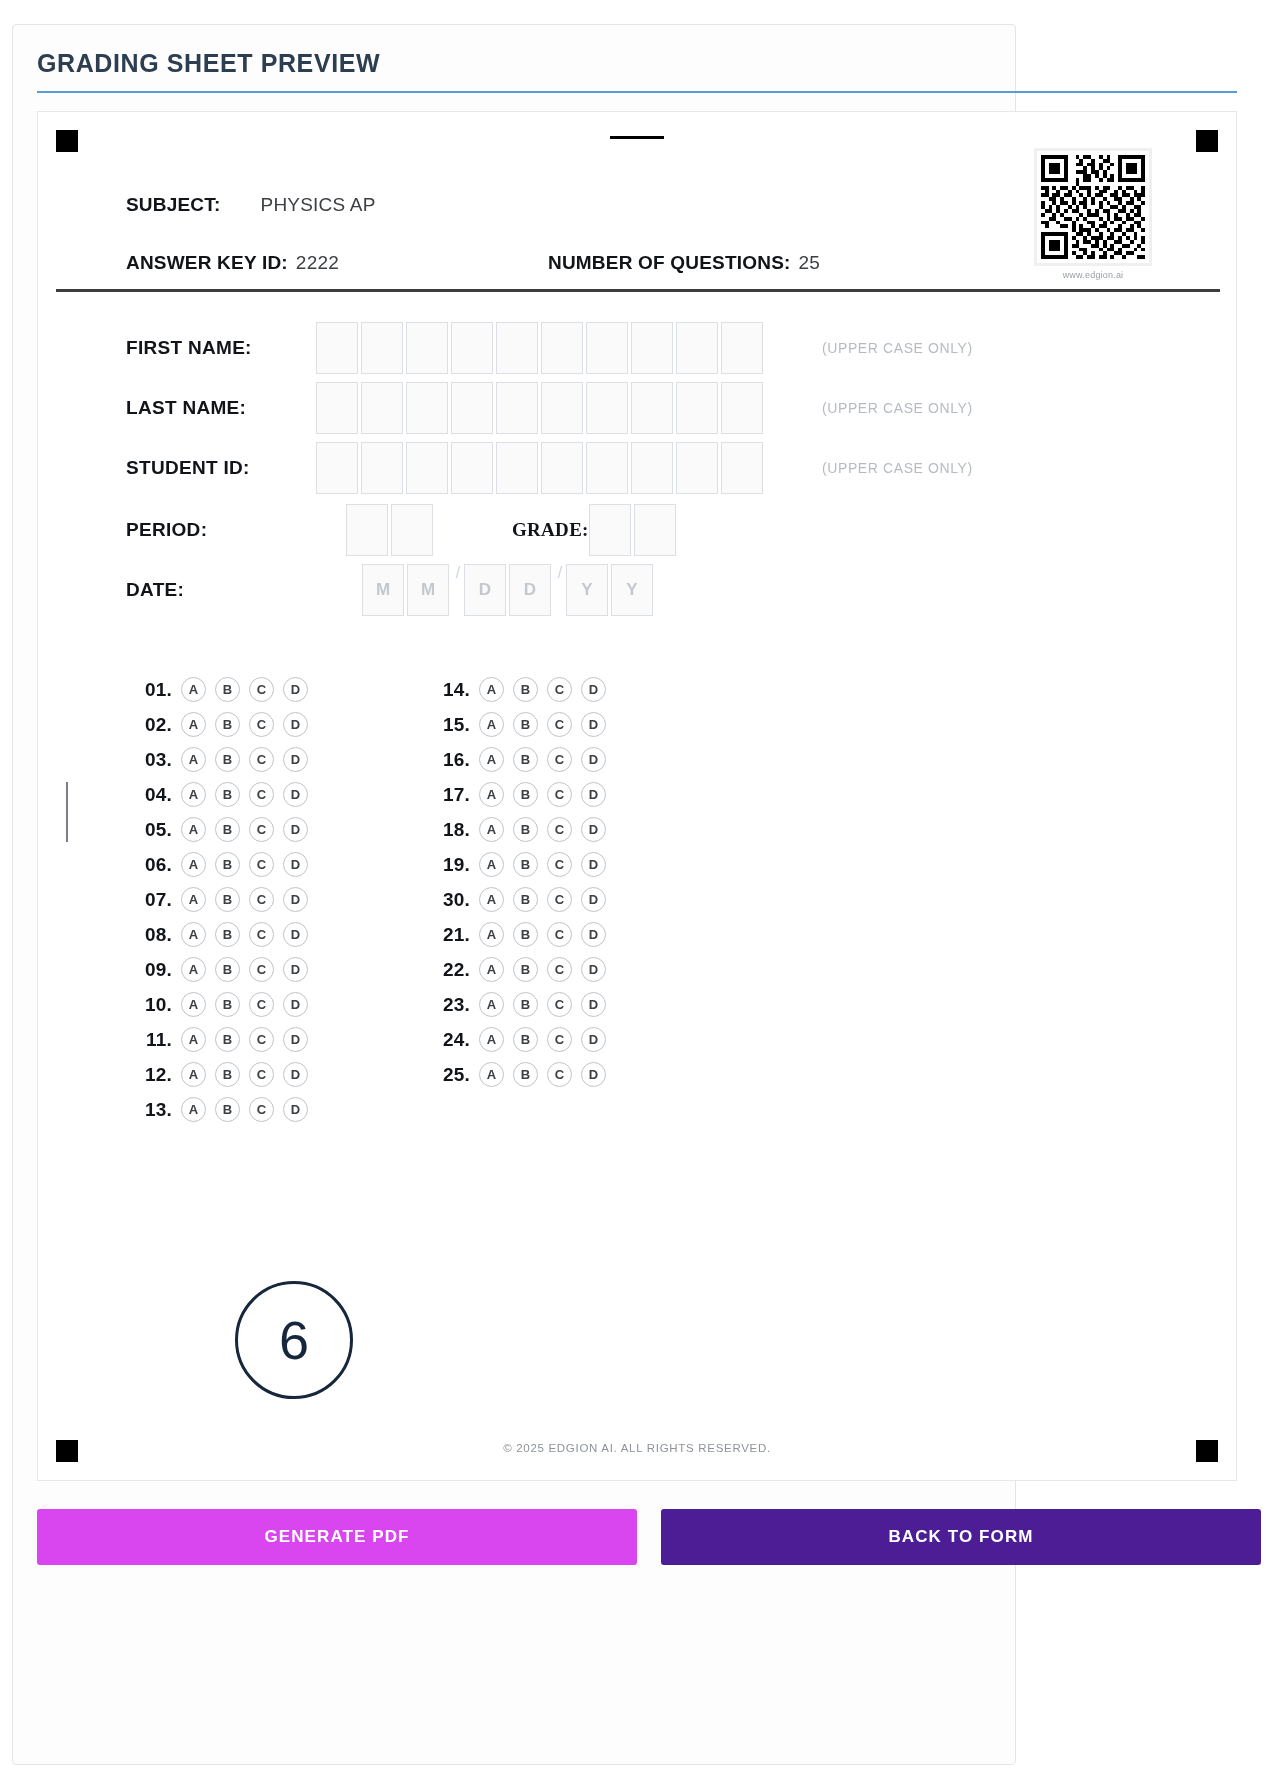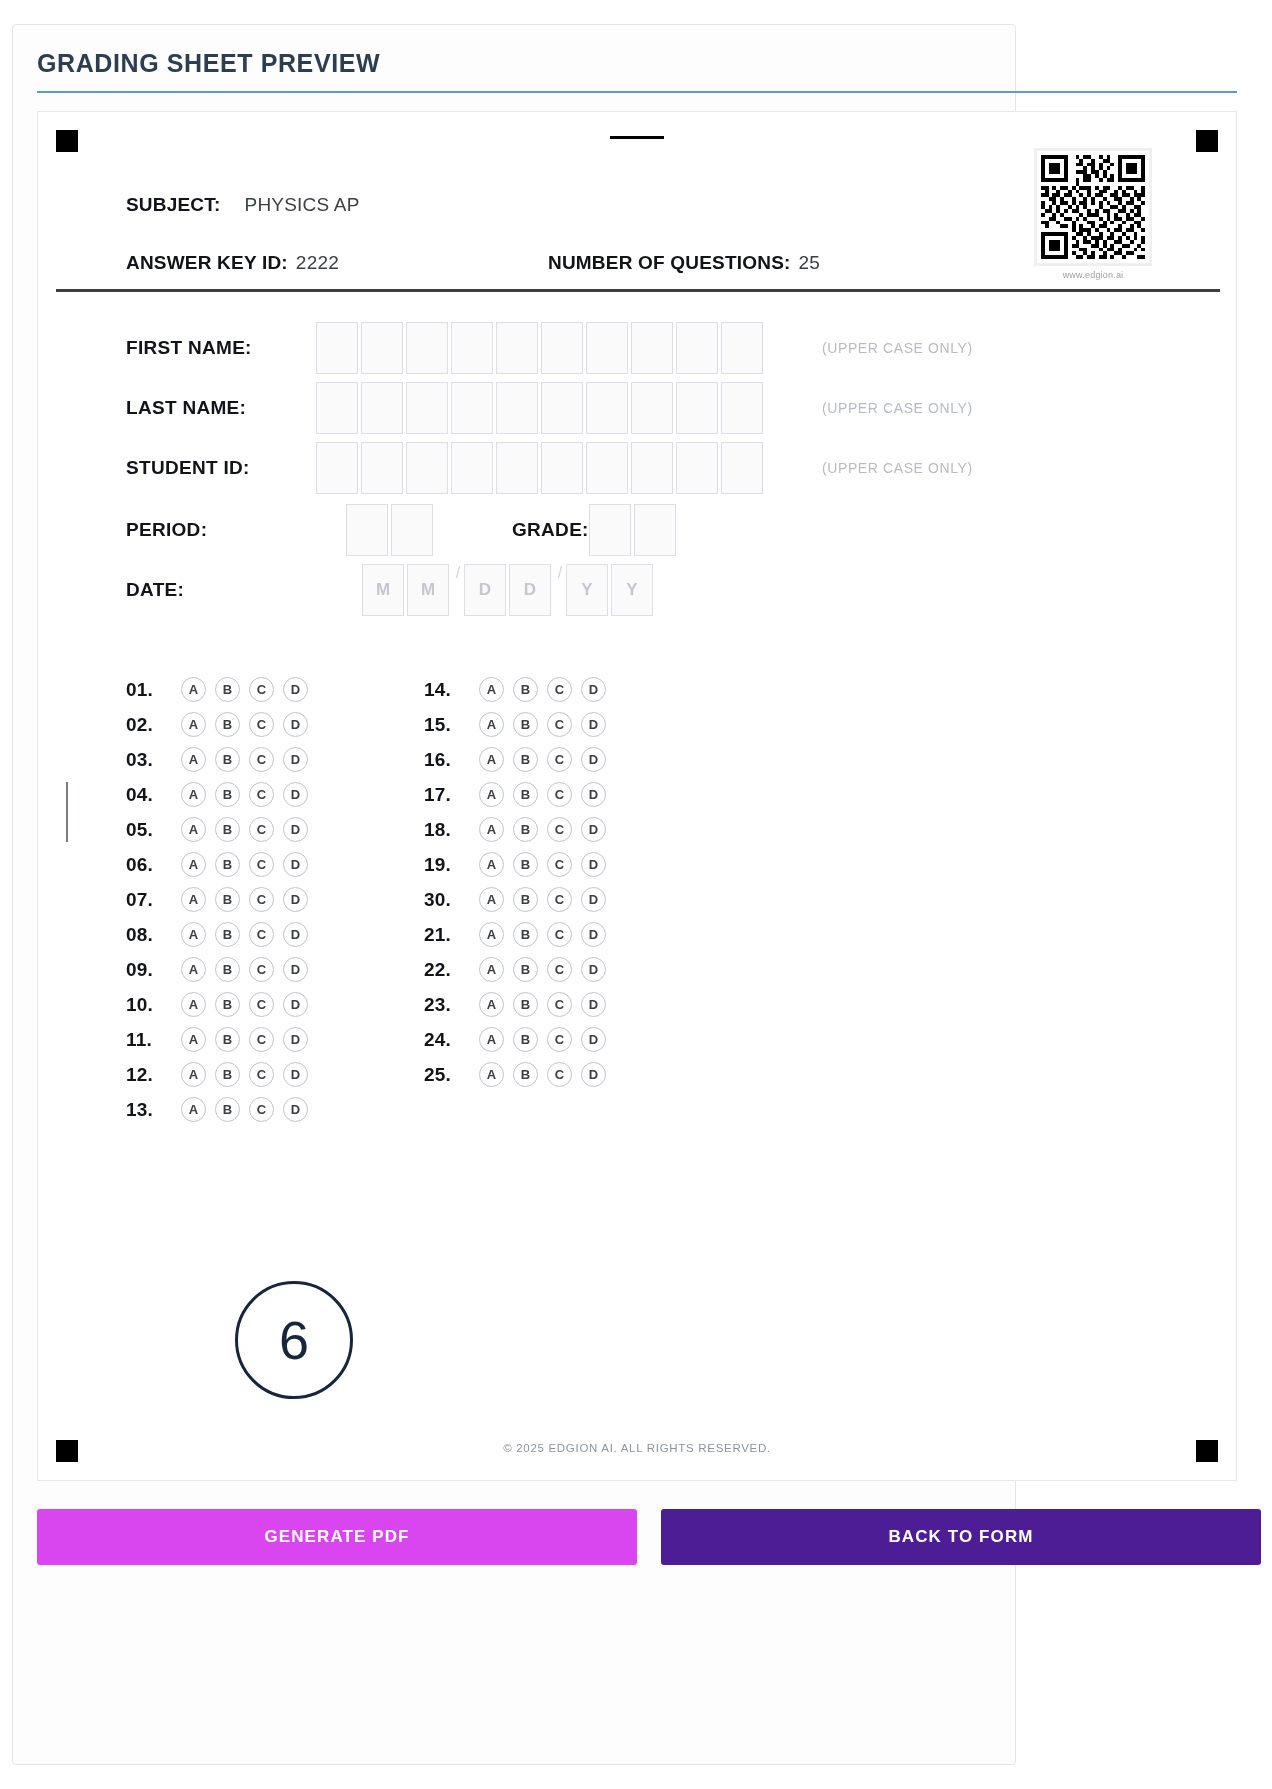--- a/index.html
+++ b/index.html
@@ -100,21 +100,21 @@
     left: 88px; top: 140px;
     font-size: 19px;
   }
   .meta-qcount {
     position: absolute;
     left: 510px; top: 140px;
     font-size: 19px;
   }
   .lbl { font-weight: bold; color: #111418; letter-spacing: 0.2px; }
   .val { color: #3c4043; margin-left: 8px; letter-spacing: 0.2px; }
-  .meta-subject .val { margin-left: 24px; }
+  .meta-subject .val { margin-left: 40px; }
 
   .hrule {
     position: absolute;
     left: 18px; top: 177px;
     width: 1164px; height: 3px;
     background: #3d3d3d;
   }
 
   
   .field-row {
@@ -162,20 +162,21 @@
   .row-sid    { left: 88px; top: 330px; }
   .row-period { left: 88px; top: 392px; }
   .row-date   { left: 88px; top: 452px; }
 
   .grade-label {
     font-size: 19px;
     font-weight: bold;
     color: #111418;
     letter-spacing: 0.3px;
     margin-left: 76px;
+    font-family: Liberation Serif, serif;
   }
   .period-gap { margin-left: 30px; }
   .date-gap { margin-left: 46px; }
 
   
   .answers {
     position: absolute;
     left: 88px; top: 560px;
     display: flex;
   }
@@ -184,20 +185,21 @@
     display: flex;
     align-items: center;
     height: 35px;
   }
   .ans-num {
     width: 46px;
     font-size: 19px;
     font-weight: bold;
     color: #111418;
     letter-spacing: 0.2px;
+    text-align: right;
   }
   .bubble {
     width: 25px; height: 25px;
     border: 1.6px solid #bfc4c9;
     border-radius: 50%;
     margin-left: 9px;
     display: flex;
     align-items: center;
     justify-content: center;
     font-size: 13px;

